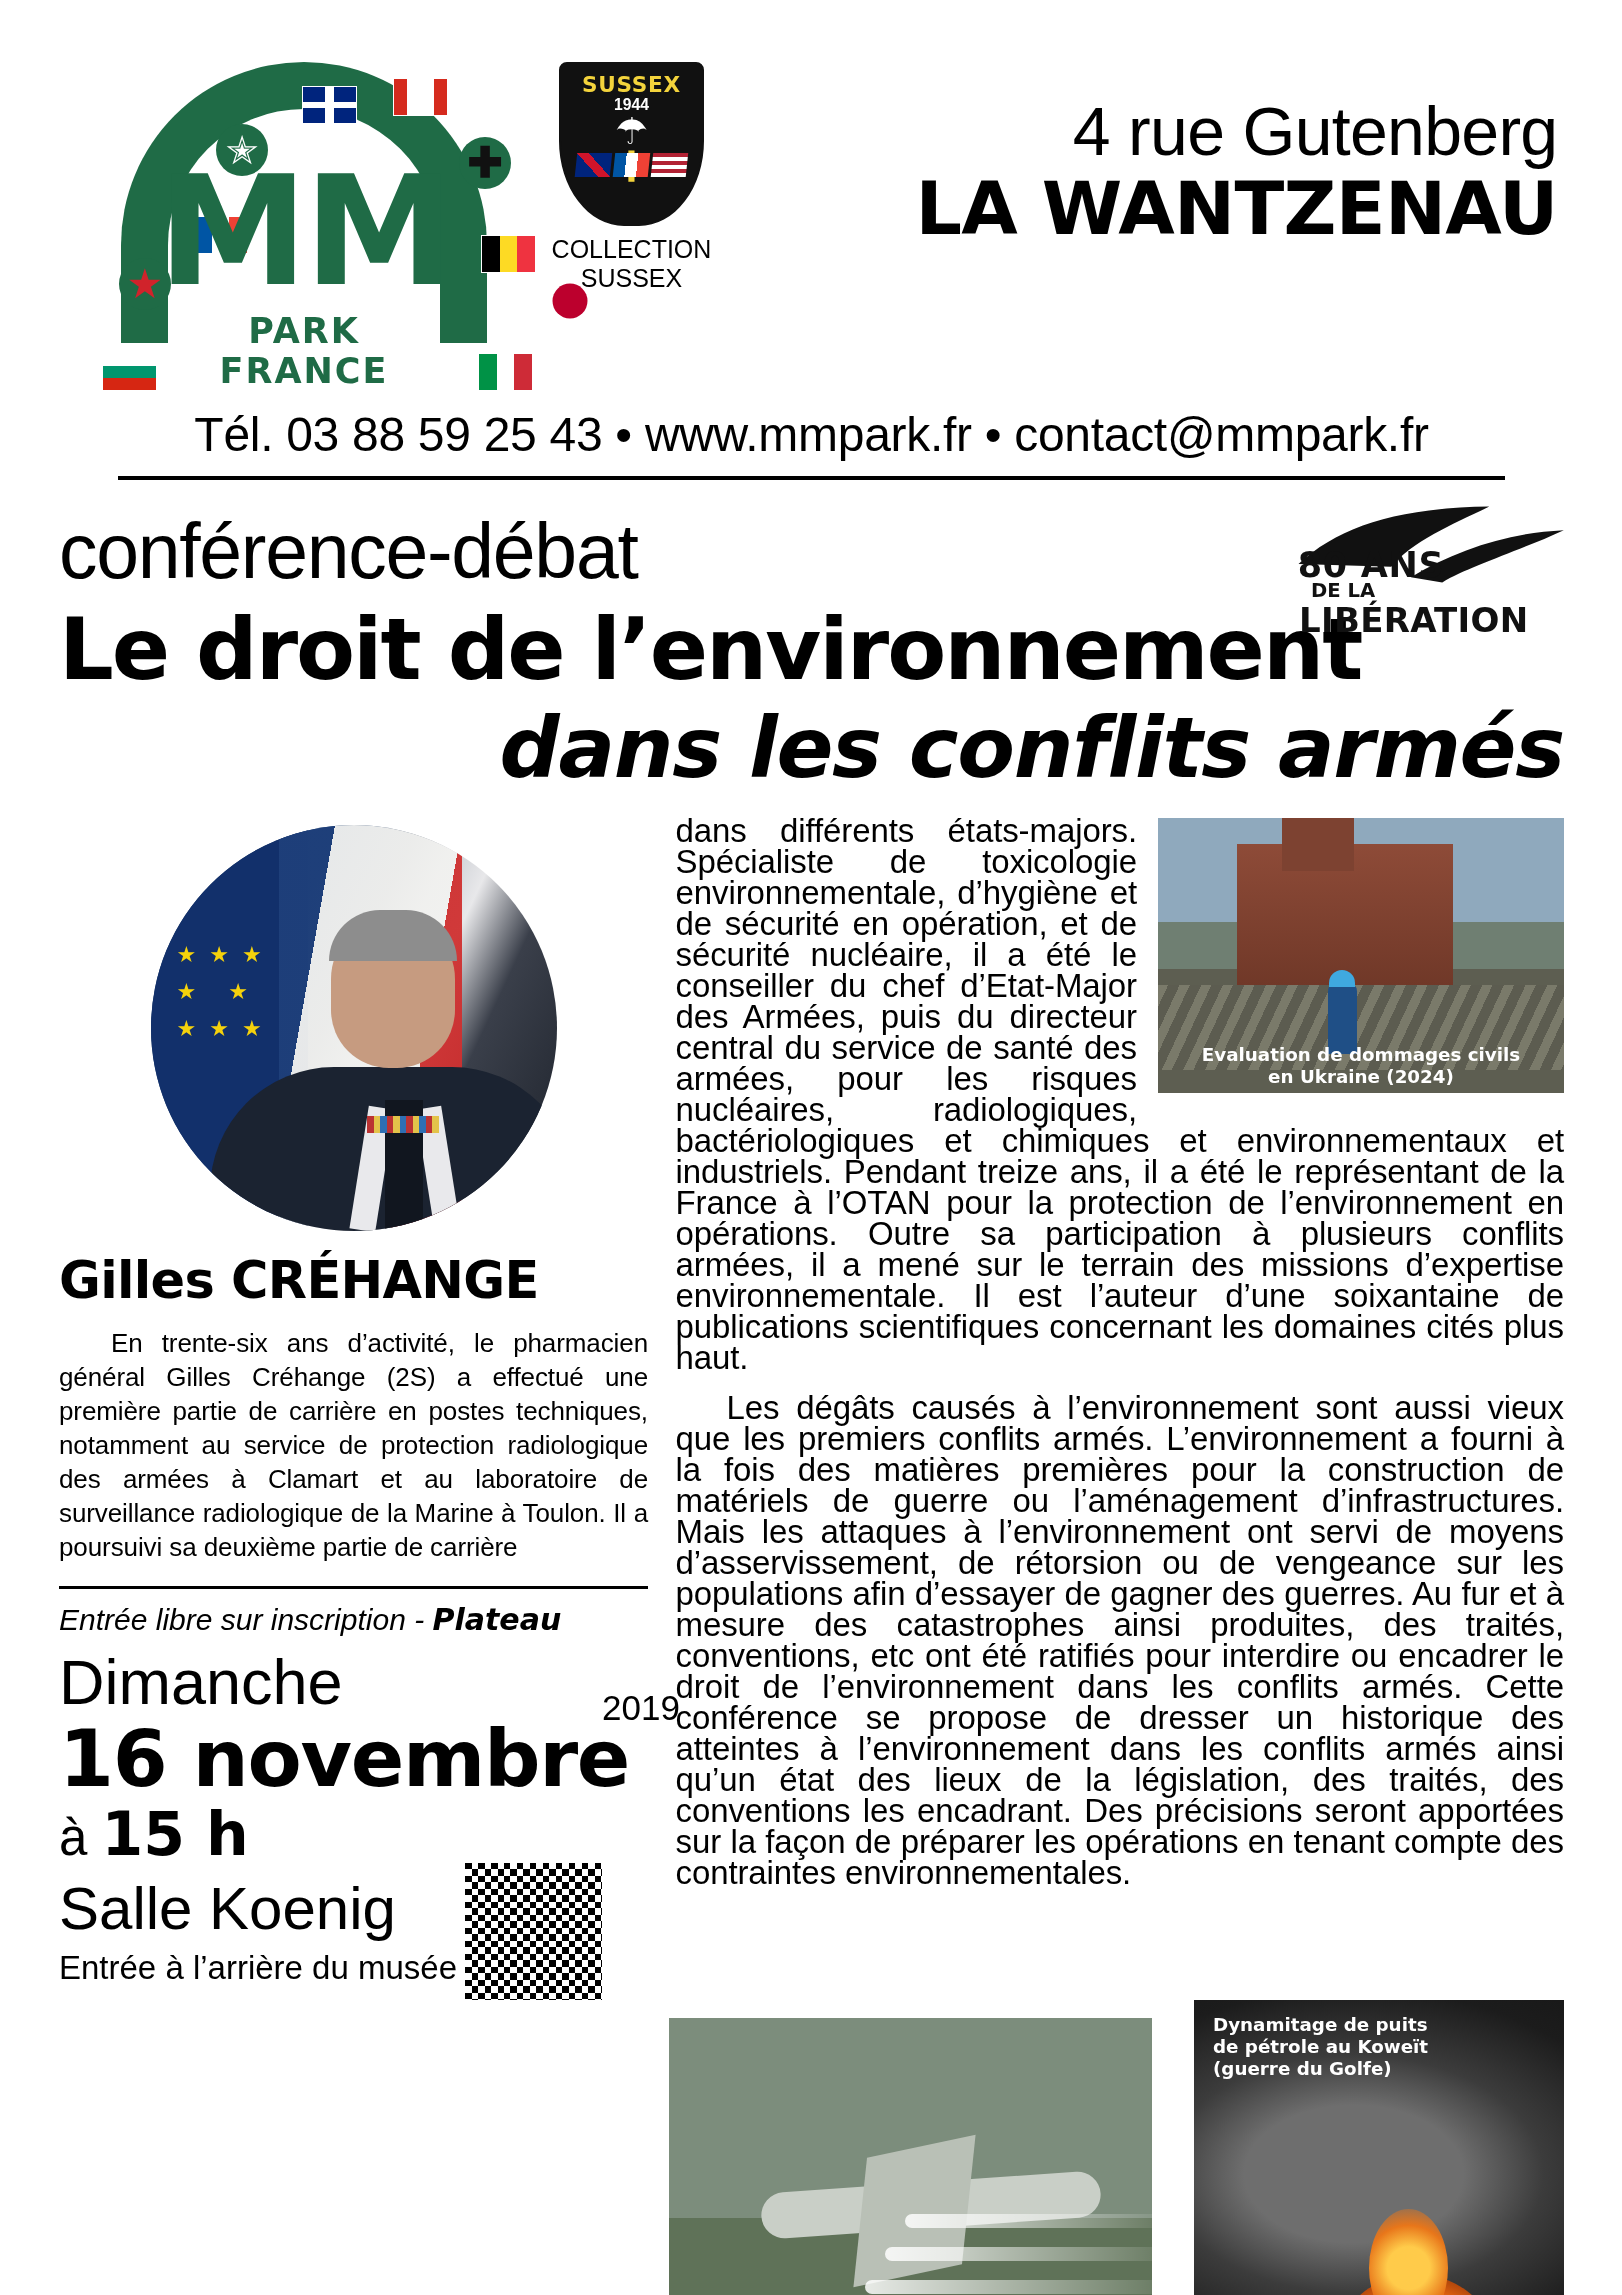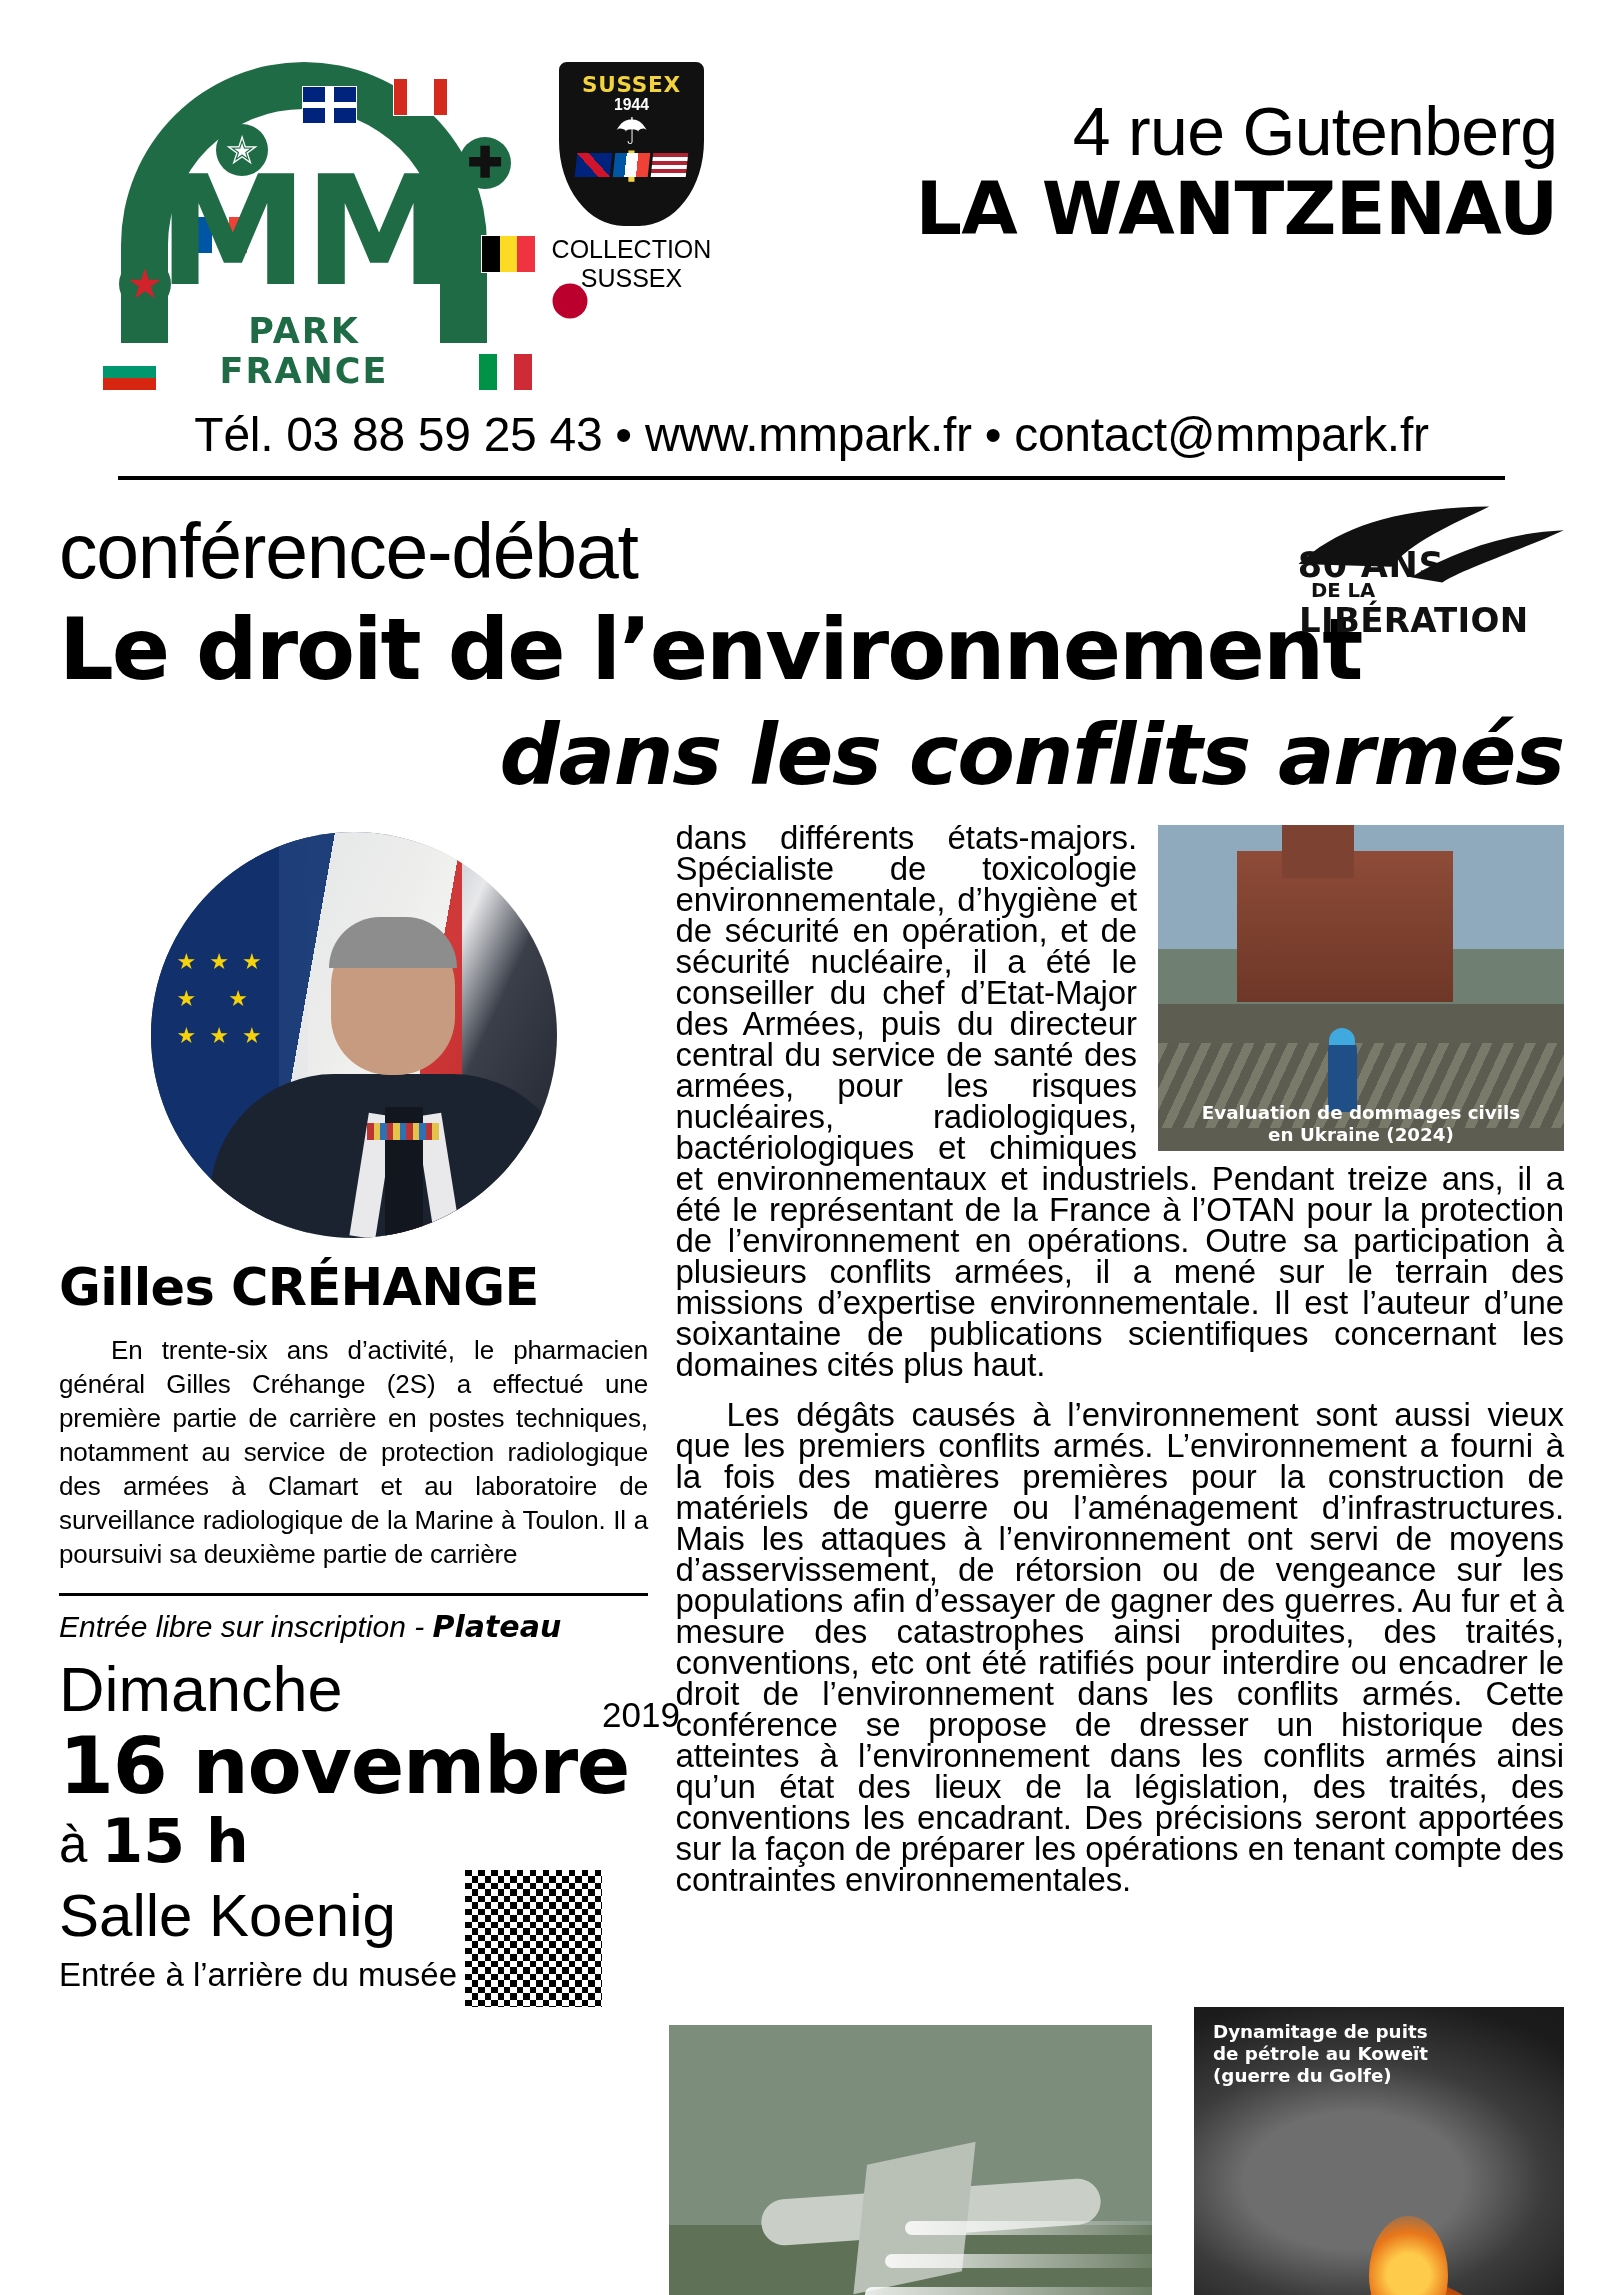--- a/index.html
+++ b/index.html
@@ -301,21 +301,21 @@
     margin-top: 10.5px;
   }
   .sub-title {
     font-family: "DejaVu Sans", sans-serif;
     font-weight: bold;
     font-style: italic;
     font-size: 84px;
     line-height: 90px;
     letter-spacing: -1.3px;
     text-align: right;
-    margin-top: 15px;
+    margin-top: 8px;
   }
 
   
   .main {
     display: flex;
     padding: 22px 59px 0 59px;
     gap: 27.5px;
   }
   .col-left { width: 589px; flex: 0 0 589px; }
   .col-right { flex: 1 1 auto; }
@@ -513,21 +513,21 @@
     text-align: center;
   }
   .photo .cap-left {
     text-align: left;
   }
 
   
   .photo-ukraine {
     float: right;
     width: 406px;
-    height: 326px;
+    height: 275px;
     margin: 3.9px 0 9.2px 21px;
     background:
       linear-gradient(to bottom, #8fa9bd 0 38%, #6f7f72 38% 55%, #5d5e51 55% 100%);
     text-decoration: underline;
   }
   .photo-ukraine .building {
     position: absolute;
     left: 79px; top: 26px;
     width: 216px; height: 151px;
     background: linear-gradient(#8e4b38, #6e3727);

